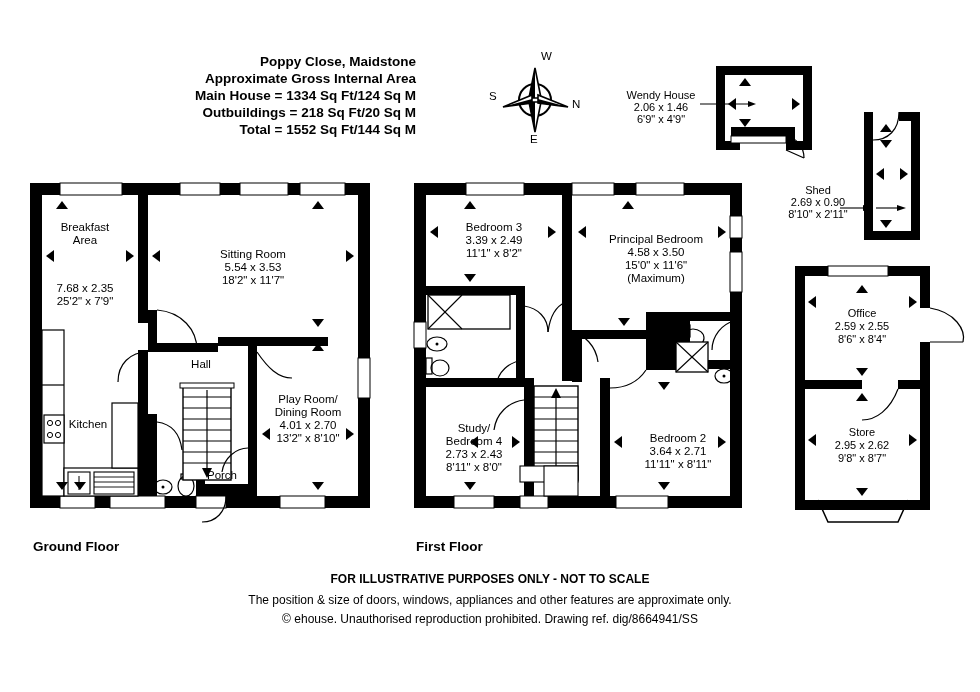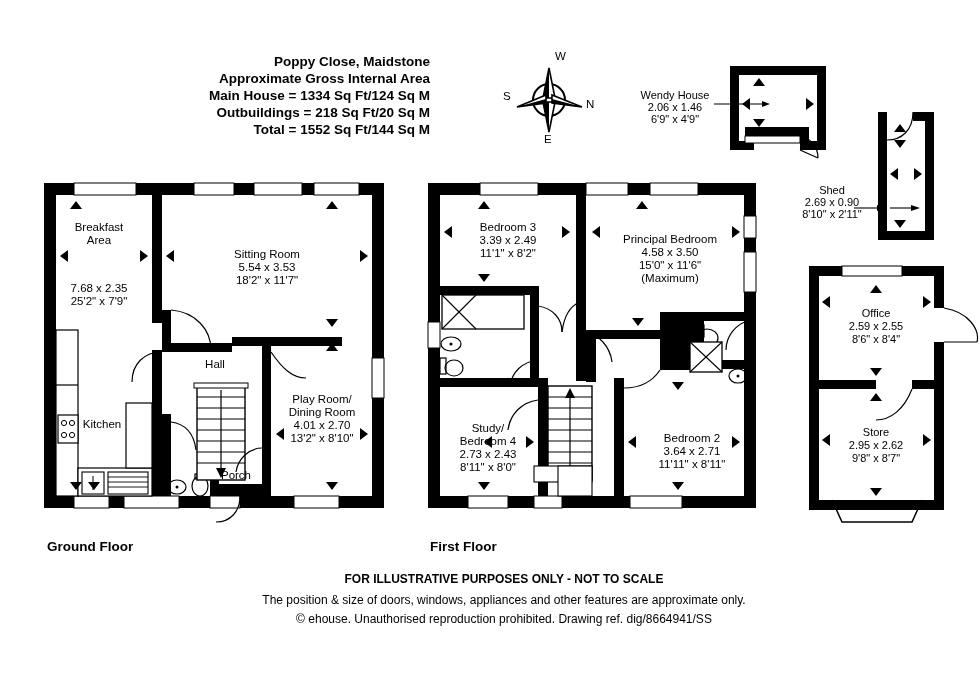--- a/index.html
+++ b/index.html
@@ -8,21 +8,21 @@
     background: #ffffff;
   }
   body {
     width: 980px;
     height: 692px;
     font-family: "Liberation Sans", sans-serif;
     color: #000000;
     position: relative;
     overflow: hidden;
   }
-  #plan-root { position: absolute; inset: 0; margin-left: 14px; }
+  #plan-root { position: absolute; inset: 0; }
   svg { display: block; }
   .txt { font-family: "Liberation Sans", sans-serif; fill: #000; }
   .title-line { font-size: 13.5px; font-weight: bold; }
   .floor-label { font-size: 13.5px; font-weight: bold; }
   .room-name { font-size: 11.5px; }
   .room-dim { font-size: 11.5px; }
   .small-room { font-size: 11px; }
   .compass-letter { font-size: 11.5px; }
   .footer-bold { font-size: 12px; font-weight: bold; }
   .footer-reg { font-size: 12px; }

